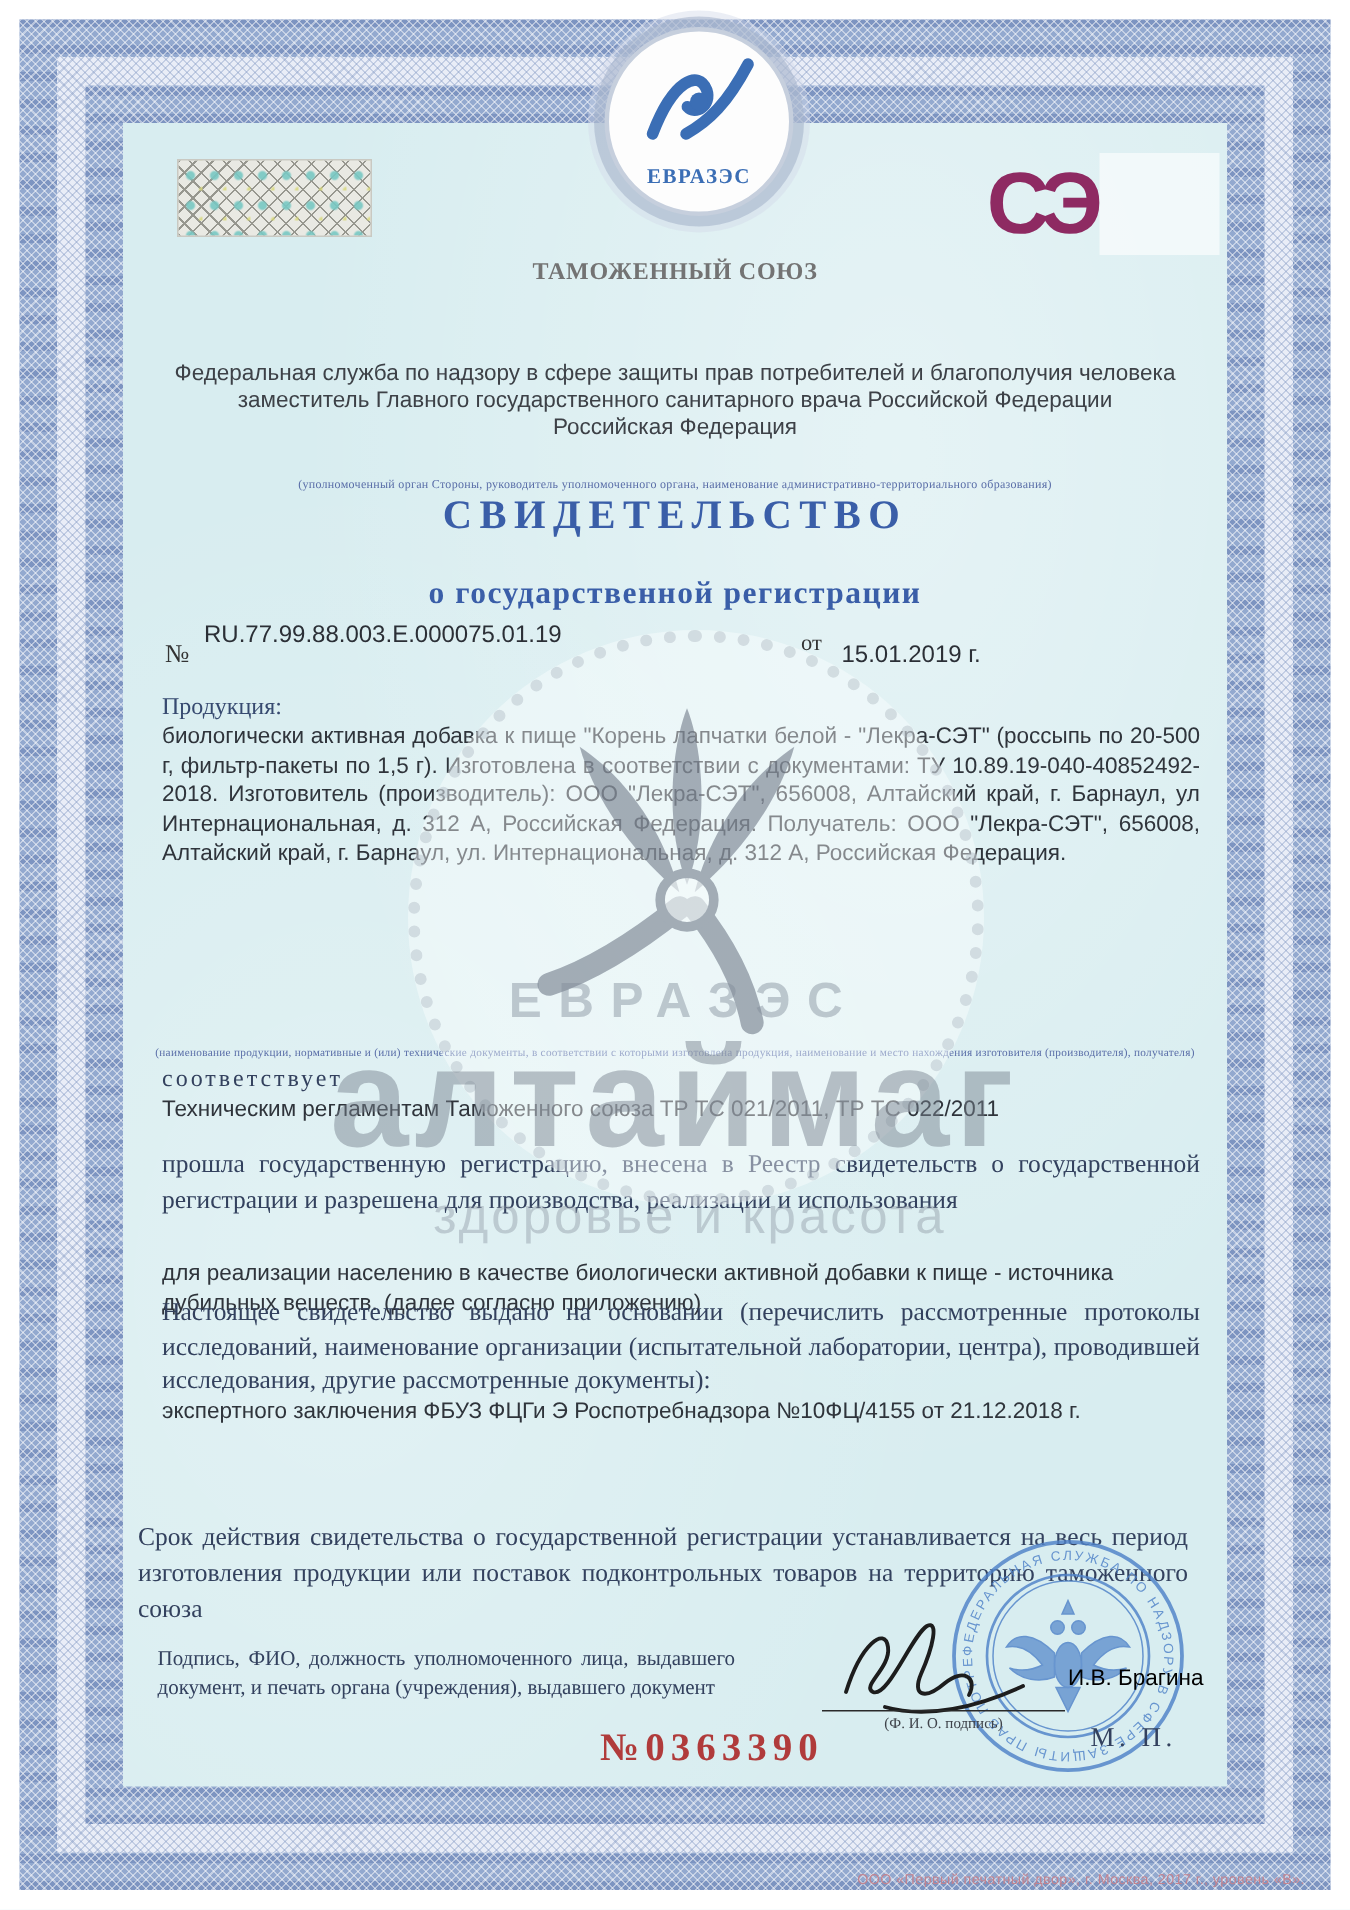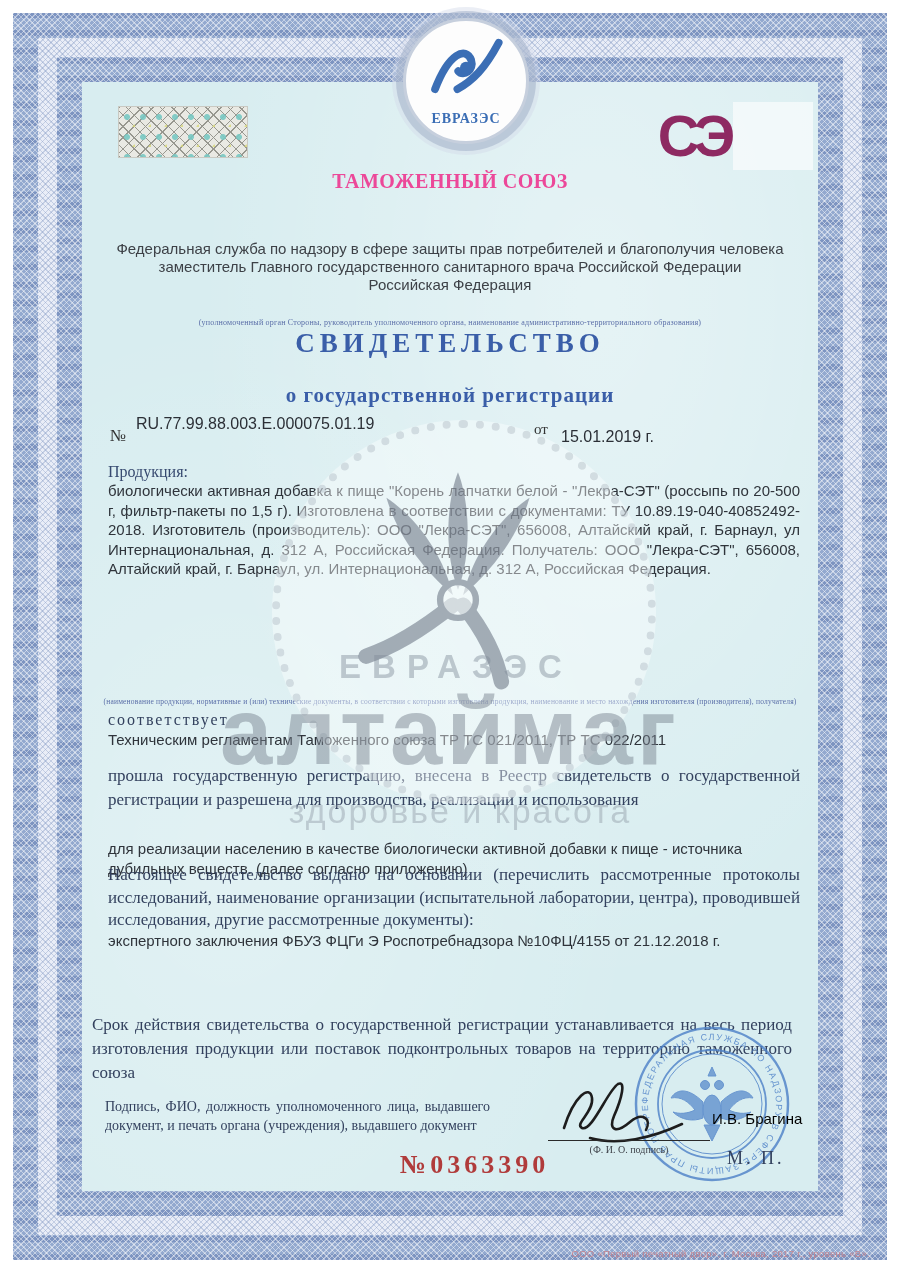--- a/index.html
+++ b/index.html
@@ -25,21 +25,21 @@
   #frame3{width:100%;height:100%;padding:25px;}
   #cert-body{width:100%;height:100%;background:#d8edf0;
     background-image:radial-gradient(ellipse at 70% 20%, rgba(255,255,255,.35), transparent 55%),
                      radial-gradient(ellipse at 20% 70%, rgba(255,255,255,.25), transparent 50%);}
   
   #content{position:absolute;inset:0;z-index:2;}
   .abs{position:absolute;}
   .center{left:90px;right:90px;text-align:center;}
   .serif{font-family:"Liberation Serif",serif;}
   .sans{font-family:"Liberation Sans",sans-serif;}
-  .hdr{font-weight:bold;color:#ec4899;font-size:20px;line-height:23px;letter-spacing:.5px;}
+  .hdr{font-weight:bold;color:#737373;font-size:16px;line-height:23px;letter-spacing:.5px;}
   .agency{color:#3d4147;font-size:15px;line-height:18.5px;}
   .tiny-note{color:#5a6ea8;font-size:8px;letter-spacing:.2px;}
   .title-main{font-weight:bold;color:#3a5ea8;font-size:27px;letter-spacing:5px;}
   .title-sub{font-weight:bold;color:#3a5ea8;font-size:21px;letter-spacing:1px;}
   .serif-p{color:#33415e;font-size:17px;line-height:24px;text-align:justify;}
   .sans-p{color:#2f343b;font-size:15px;line-height:19.5px;}
   
   #medallion{left:403px;top:18px;width:120px;height:120px;border-radius:50%;background:#fdfdfd;
     border:3px solid #c6cfdd;box-shadow:0 0 0 7px rgba(163,176,200,.55), 0 0 0 11px rgba(210,218,232,.45);
     text-align:center;}

